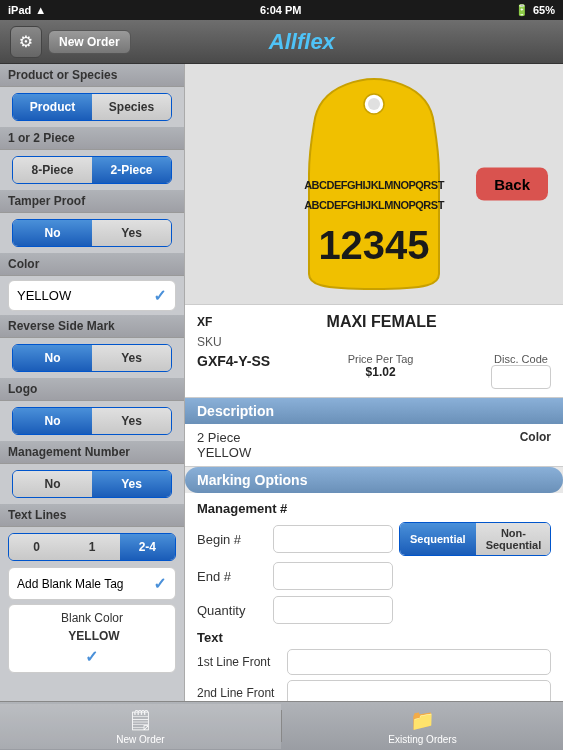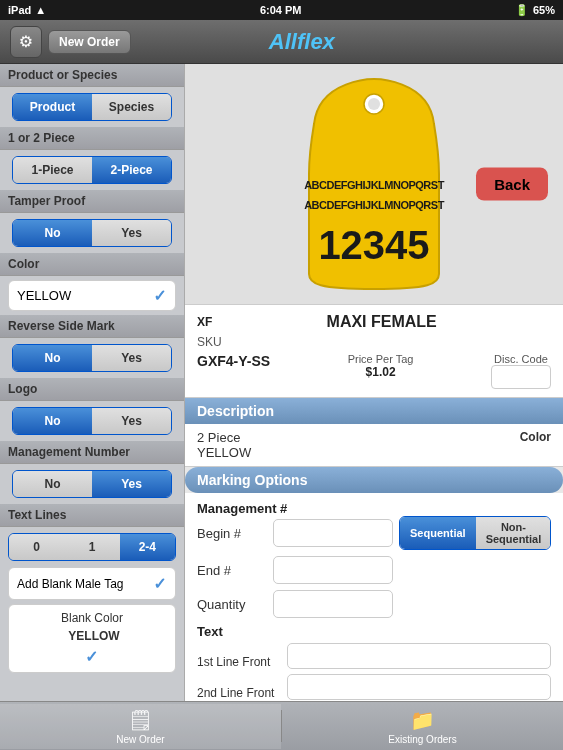--- a/index.html
+++ b/index.html
@@ -247,21 +247,21 @@
       padding: 5px 12px;
       border-radius: 13px;
     }
     .marking-title { font-size: 14px; font-weight: bold; color: white; }
 
     .marking-content {
       background: white;
       padding: 8px 12px;
     }
 
-    .mgmt-label { font-size: 13px; font-weight: bold; color: #222; }
+    .mgmt-label { font-size: 13px; font-weight: bold; color: #222; margin-bottom: 6px; }
 
     .field-row {
       display: flex;
       align-items: center;
       margin-bottom: 6px;
       gap: 6px;
     }
     .field-label { font-size: 13px; color: #333; width: 70px; flex-shrink: 0; }
     .field-input {
       flex: 1;
@@ -295,21 +295,21 @@
     }
     .seq-btn.inactive {
       background: linear-gradient(180deg, #e0e0e0 0%, #c8c8c8 100%);
       color: #333;
     }
 
     .text-section-label { font-size: 13px; font-weight: bold; color: #222; margin: 6px 0 4px; }
 
     .text-field-row {
       display: flex;
-      align-items: flex-end;
+      align-items: center;
       margin-bottom: 5px;
     }
     .text-field-label { font-size: 12px; color: #333; width: 90px; flex-shrink: 0; }
     .text-field-input {
       flex: 1;
       height: 26px;
       border: 1px solid #ccc;
       border-radius: 5px;
       padding: 2px 6px;
       font-size: 12px;
@@ -373,21 +373,21 @@
   <div class="left-panel">
 
     <div class="section-header">Product or Species</div>
     <div class="toggle-group">
       <button class="toggle-btn active">Product</button>
       <button class="toggle-btn inactive">Species</button>
     </div>
 
     <div class="section-header">1 or 2 Piece</div>
     <div class="toggle-group">
-      <button class="toggle-btn inactive">1-Piece</button>
+      <button class="toggle-btn inactive">8-Piece</button>
       <button class="toggle-btn active">2-Piece</button>
     </div>
 
     <div class="section-header">Tamper Proof</div>
     <div class="toggle-group">
       <button class="toggle-btn active">No</button>
       <button class="toggle-btn inactive">Yes</button>
     </div>
 
     <div class="section-header">Color</div>

